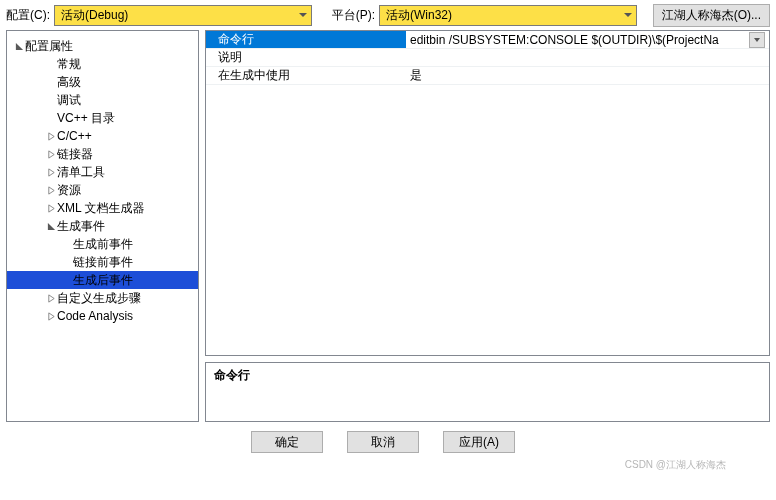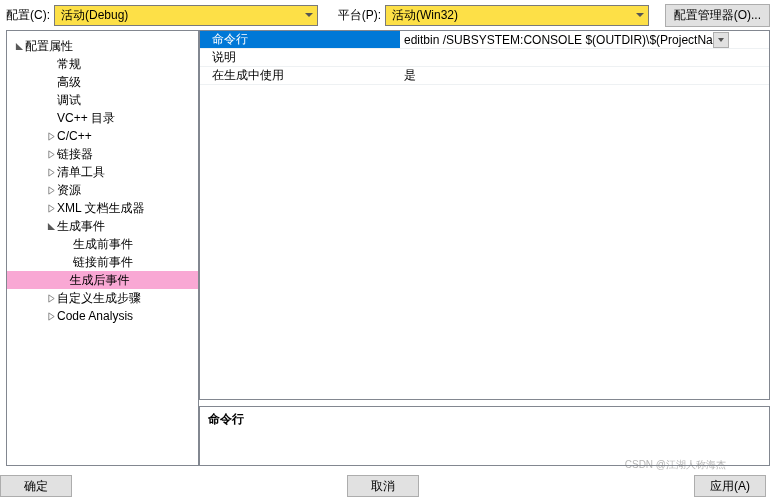--- a/index.html
+++ b/index.html
@@ -2,62 +2,62 @@
 <html><head>
   <meta charset="utf-8">
   <style>
     * { box-sizing: border-box; margin: 0; padding: 0; font-family: "Microsoft YaHei", "Segoe UI", Tahoma, sans-serif; font-size: 12px; }
     html, body { width: 776px; height: 500px; background: #fff; color: #000; overflow: hidden; }
     .toprow { display: flex; align-items: center; height: 30px; padding: 4px 6px; gap: 4px; }
     .toprow label { white-space: nowrap; }
     .combo { flex: 1; height: 21px; border: 1px solid #7a7a7a; background: #fde047; display: flex; align-items: center; justify-content: space-between; padding: 0 4px 0 6px; cursor: default; }
     .combo .arrow { width: 0; height: 0; border-left: 4px solid transparent; border-right: 4px solid transparent; border-top: 4px solid #555; }
     .topbtn { height: 23px; border: 1px solid #adadad; background: #e1e1e1; padding: 0 8px; cursor: default; }
-    .body { display: flex; height: 436px; padding: 0 6px; }
+    .body { display: flex; height: 392px; padding: 0 6px; gap: 6px; }
     .tree { width: 193px; border: 1px solid #828790; background: #fff; padding: 6px 0 0 0; overflow: auto; }
     .tree ul { list-style: none; }
     .tree li { white-space: nowrap; cursor: default; }
     .tree .row { display: flex; align-items: center; height: 18px; line-height: 18px; padding-right: 6px; }
     .tree .ind { display: inline-block; }
     .tree .tri { width: 12px; height: 12px; display: inline-flex; align-items: center; justify-content: center; }
     .tree .tri svg { width: 9px; height: 9px; }
-    .tree .sel { background: #f9a8d4; flex-direction: column; }
+    .tree .sel { background: #1d4ed8; }
     .right { flex: 1; display: flex; flex-direction: column; gap: 6px; }
     .grid { flex: 1; border: 1px solid #828790; background: #fff; display: flex; flex-direction: column; }
     .gridrows { flex: 1; }
     .gr { display: flex; height: 18px; border-bottom: 1px solid #eef1f3; }
     .gc1 { width: 200px; padding-left: 12px; display: flex; align-items: center; }
-    .gc2 { flex: 1; padding-left: 4px; display: flex; align-items: center; padding-right: 4px; overflow: hidden; }
+    .gc2 { flex: 1; padding-left: 4px; display: flex; align-items: center; justify-content: space-between; padding-right: 4px; overflow: hidden; }
     .gr.selrow .gc1 { background: #0078d7; color: #fff; }
     .gr .dropbtn { width: 16px; height: 16px; border: 1px solid #adadad; background: #e1e1e1; display: flex; align-items: center; justify-content: center; }
     .gr .dropbtn .arrow { width: 0; height: 0; border-left: 3px solid transparent; border-right: 3px solid transparent; border-top: 4px solid #555; }
     .descbox { height: 60px; border: 1px solid #828790; background: #fff; padding: 4px 8px; }
     .descbox .title { font-weight: bold; margin-bottom: 2px; }
-    .footer { height: 40px; display: flex; justify-content: space-between; align-items: center; gap: 24px; padding-right: 10px; }
+    .footer { height: 40px; display: flex; justify-content: center; align-items: center; gap: 24px; padding-right: 10px; }
     .footer button { width: 72px; height: 22px; border: 1px solid #adadad; background: #e1e1e1; cursor: default; }
     .watermark { position: absolute; right: 50px; bottom: 28px; color: rgba(120,120,120,0.55); font-size: 10px; pointer-events: none; }
     .txt { overflow: hidden; text-overflow: clip; white-space: nowrap; }
   </style>
 </head>
 <body>
 
 <div class="toprow">
   <label>配置(C):</label>
   <div class="combo" style="flex:1">
     <span>活动(Debug)</span>
     <span class="arrow"></span>
   </div>
   <div style="width:12px"></div>
   <label>平台(P):</label>
   <div class="combo" style="flex:1">
     <span>活动(Win32)</span>
     <span class="arrow"></span>
   </div>
   <div style="width:8px"></div>
-  <button class="topbtn">配置管理器(O)...</button>
+  <button class="topbtn">江湖人称海杰(O)...</button>
 </div>
 
 <div class="body">
   <div class="tree">
     <ul id="tree-root">
         <li>
           <div class="row">
             <span class="ind" style="width:6px"></span>
             <span class="tri">
               <svg viewBox="0 0 10 10">

